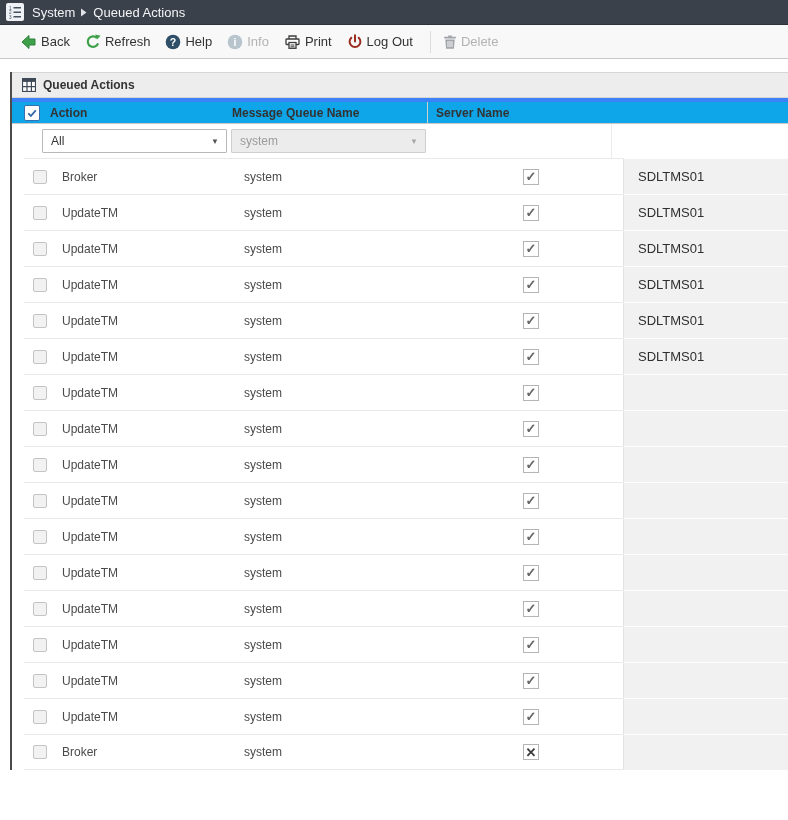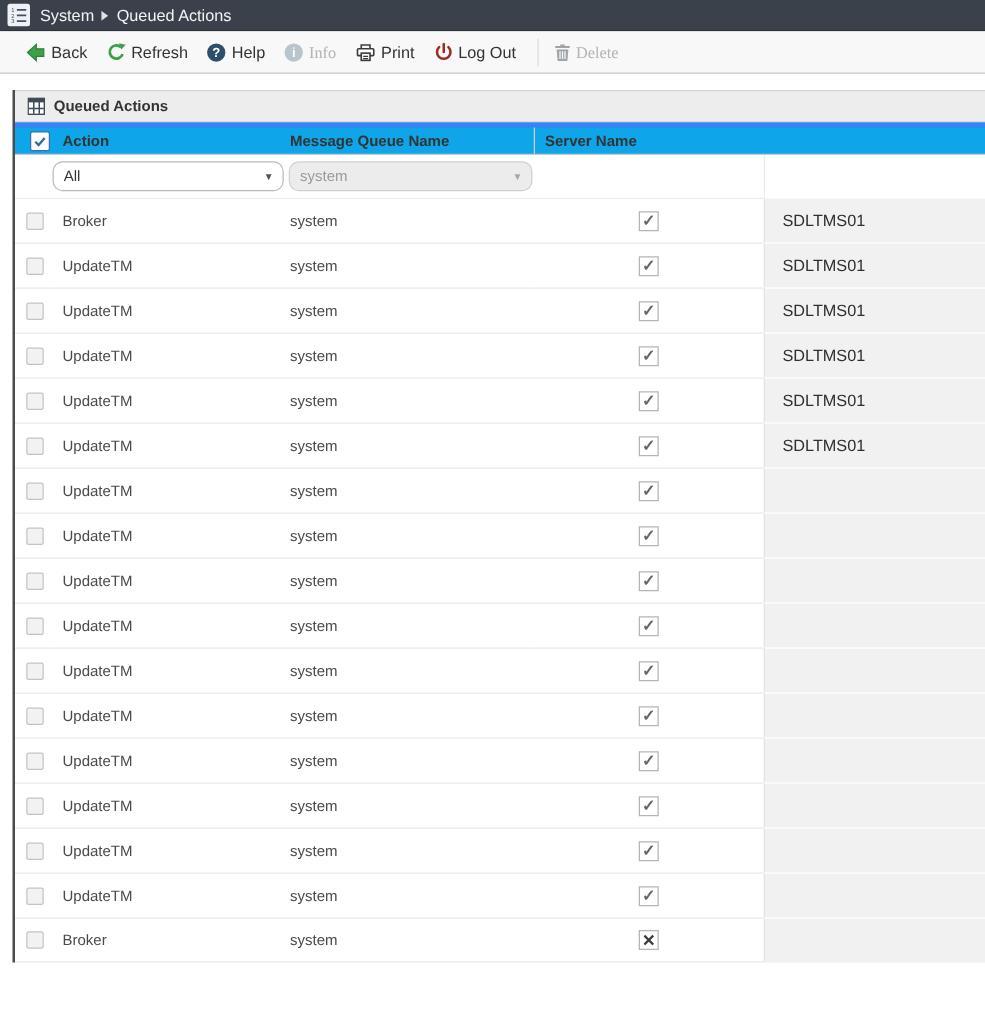--- a/index.html
+++ b/index.html
@@ -13,21 +13,21 @@
     margin-right:8px; display:flex; align-items:center; justify-content:center; }
   .crumb-sep { margin:0 6px; display:inline-block; }
 
   
   .toolbar { height:34px; background:#f8f8f8; border-bottom:1px solid #c9c9c9;
     display:flex; align-items:center; padding-left:20px; }
   .tb-btn { display:flex; align-items:center; margin-right:15px; cursor:pointer; }
   .tb-btn svg { margin-right:4px; }
   .tb-btn .tb-label { font-size:13px; color:#333; }
   .tb-btn.disabled { cursor:default; }
-  .tb-btn.disabled .tb-label { color:#b3b3b3;font-family:Liberation Serif, serif; }
+  .tb-btn.disabled .tb-label { color:#b3b3b3; }
   .tb-sep { width:1px; height:22px; background:#dcdcdc; margin:0 12px 0 2px; }
 
   
   .content { margin-top:13px; margin-left:10px; width:778px;
     border-left:2px solid #4c4c4c; }
   .panel-header { height:26px; background:#ededed; border-top:1px solid #d6d6d6;
     border-bottom:1px solid #d6d6d6; display:flex; align-items:center; padding-left:10px; }
   .panel-header .panel-title { font-size:12px; font-weight:bold; color:#333; margin-left:7px; }
   .examine { height:49px; padding:14px 0 0 10px; font-size:12px; color:#444; background:#fff; }
 
@@ -35,32 +35,32 @@
   .grid-row { display:grid; grid-template-columns:30px 182px 203px 184px 179px; }
   .thead { height:26px; background:#0ea5e9; border-top:4px solid #3b82f6;
     border-bottom:1px solid #c9c9c9; align-items:center; }
   .th { font-size:12px; font-weight:bold; color:#333; padding-left:8px; height:100%;
     display:flex; align-items:center; }
   .th.server { border-left:1px solid #cfcfcf; }
   .cb-all { width:16px; height:16px; background:#fff; border:1px solid #3a6fae;
     border-radius:2px; margin-left:4px; display:flex; align-items:center; justify-content:center; }
 
   .filter-row { height:34px; background:#fff; position:relative; }
-  .dd { position:absolute; top:5px; height:24px; border:1px solid #b9b9b9; border-radius:8px;
+  .dd { position:absolute; top:5px; height:24px; border:1px solid #b9b9b9; border-radius:1px;
     background:#fff; font-size:12px; color:#333; display:flex; align-items:center;
     padding-left:8px; }
   .dd .dd-arrow { position:absolute; right:7px; font-size:8px; color:#555; }
   .dd.dd-action { left:30px; width:185px; }
   .dd.dd-queue { left:219px; width:195px; }
   .dd.disabled { background:#ececec; border-color:#cfcfcf; color:#9b9b9b; }
   .dd.disabled .dd-arrow { color:#a8a8a8; }
   .filter-server-pad { position:absolute; left:599px; top:0; width:179px; height:100%;
     border-left:1px solid #ececec; }
 
-  .data-row { height:36px; }
+  .data-row { height:36px;padding-left:12px; }
   .data-row > .cell { border-top:1px solid #e9e9e9; height:100%; display:flex; align-items:center; }
   .rows-wrap .data-row:last-child > .cell { border-bottom:1px solid #e9e9e9; }
   .cell.c-check { }
   .cb-row { width:14px; height:14px; background:#f2f2f2; border:1px solid #c3c3c3;
     border-radius:2px; margin-left:9px; }
   .cell.c-text { font-size:12px; color:#4a4a4a; padding-left:8px; }
   .cell.c-prog { justify-content:center; }
   .cb-progress { width:16px; height:16px; background:#fff; border:1px solid #b5b5b5;
     display:flex; align-items:center; justify-content:center;
     font-size:13px; font-weight:bold; color:#666; line-height:1; }

